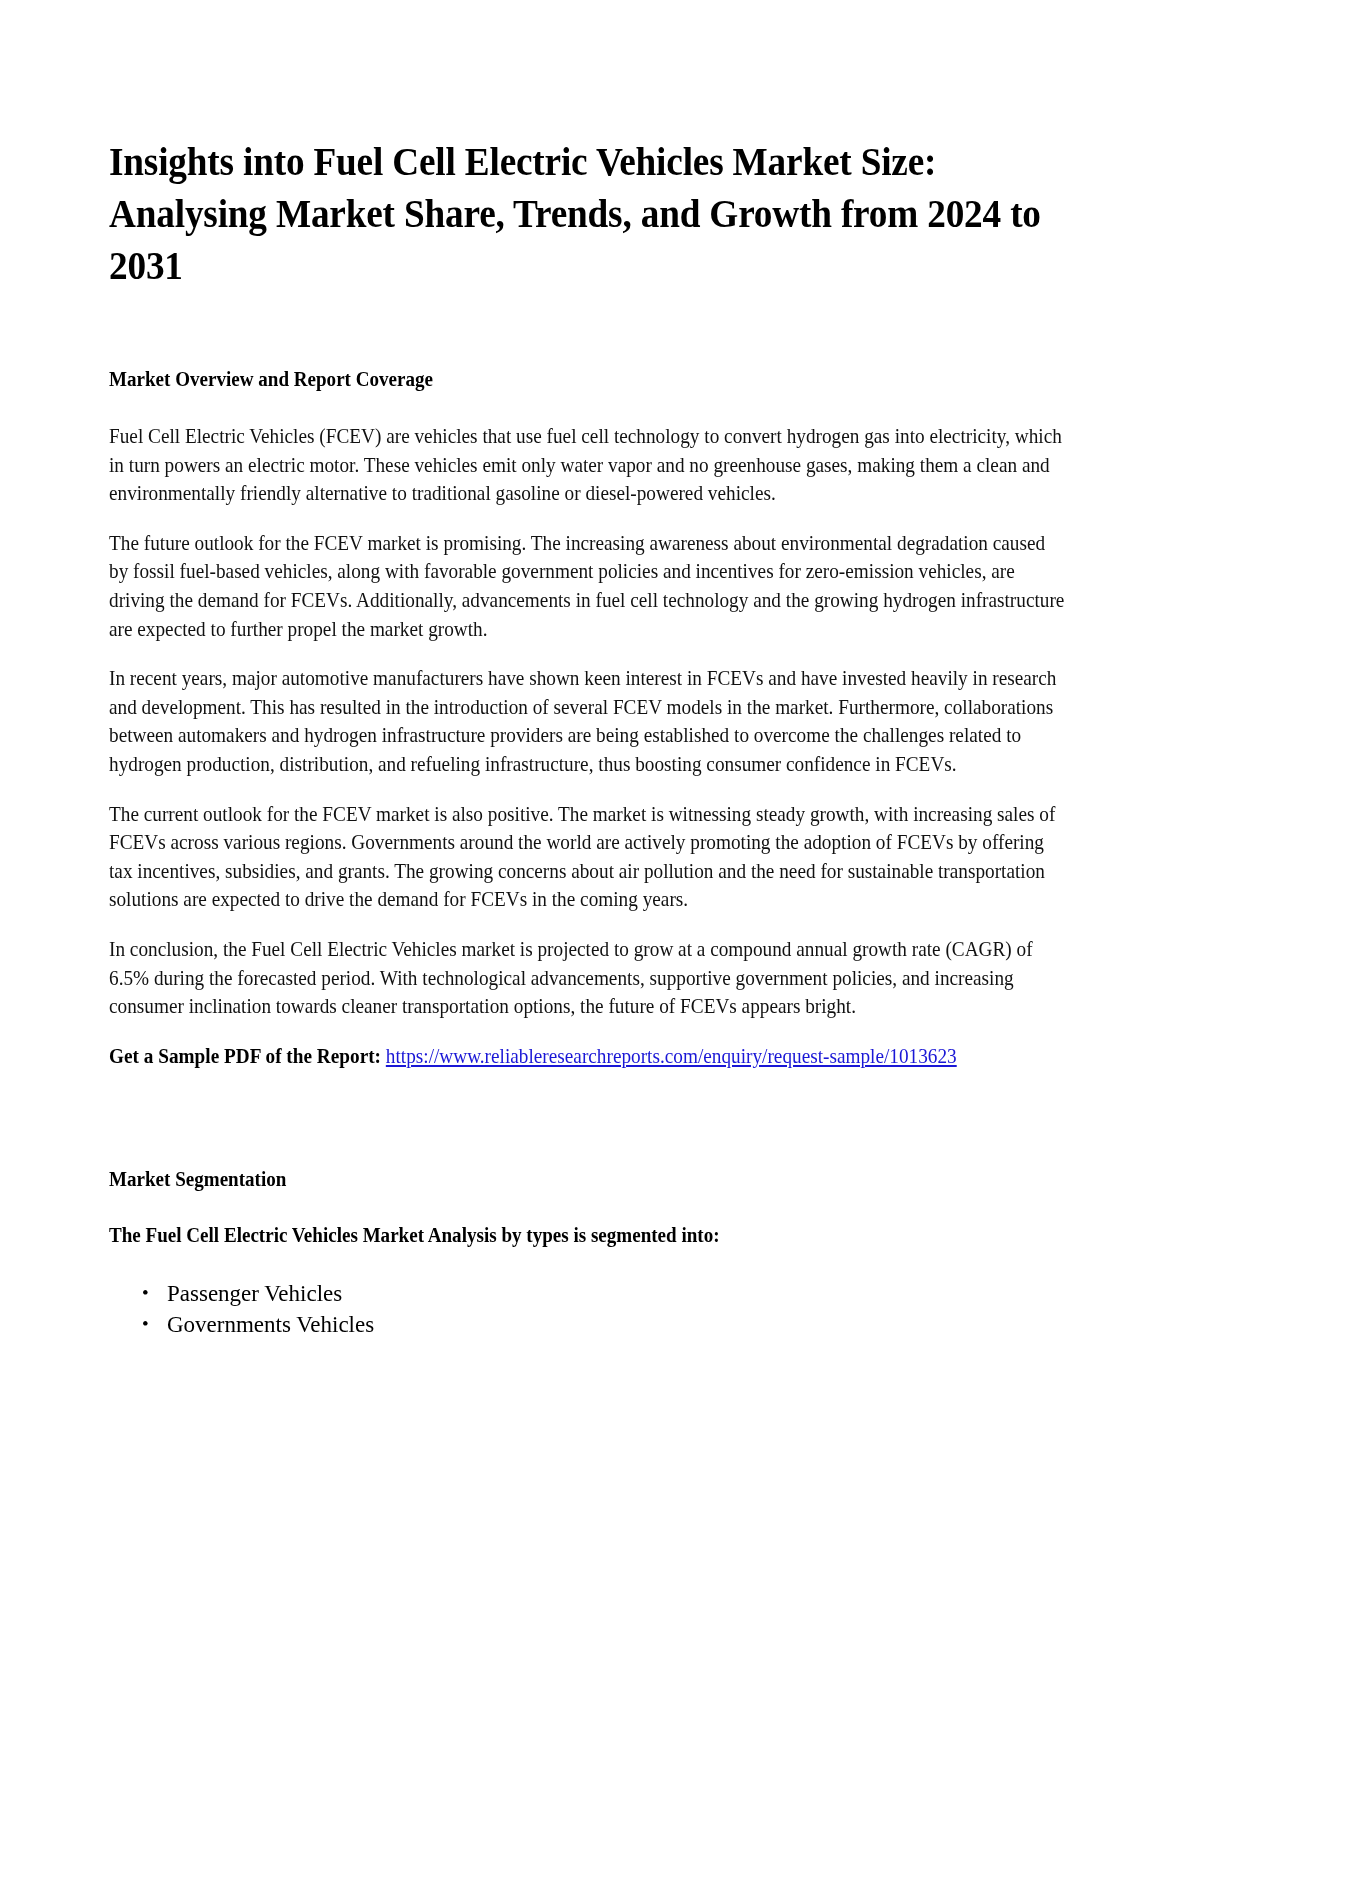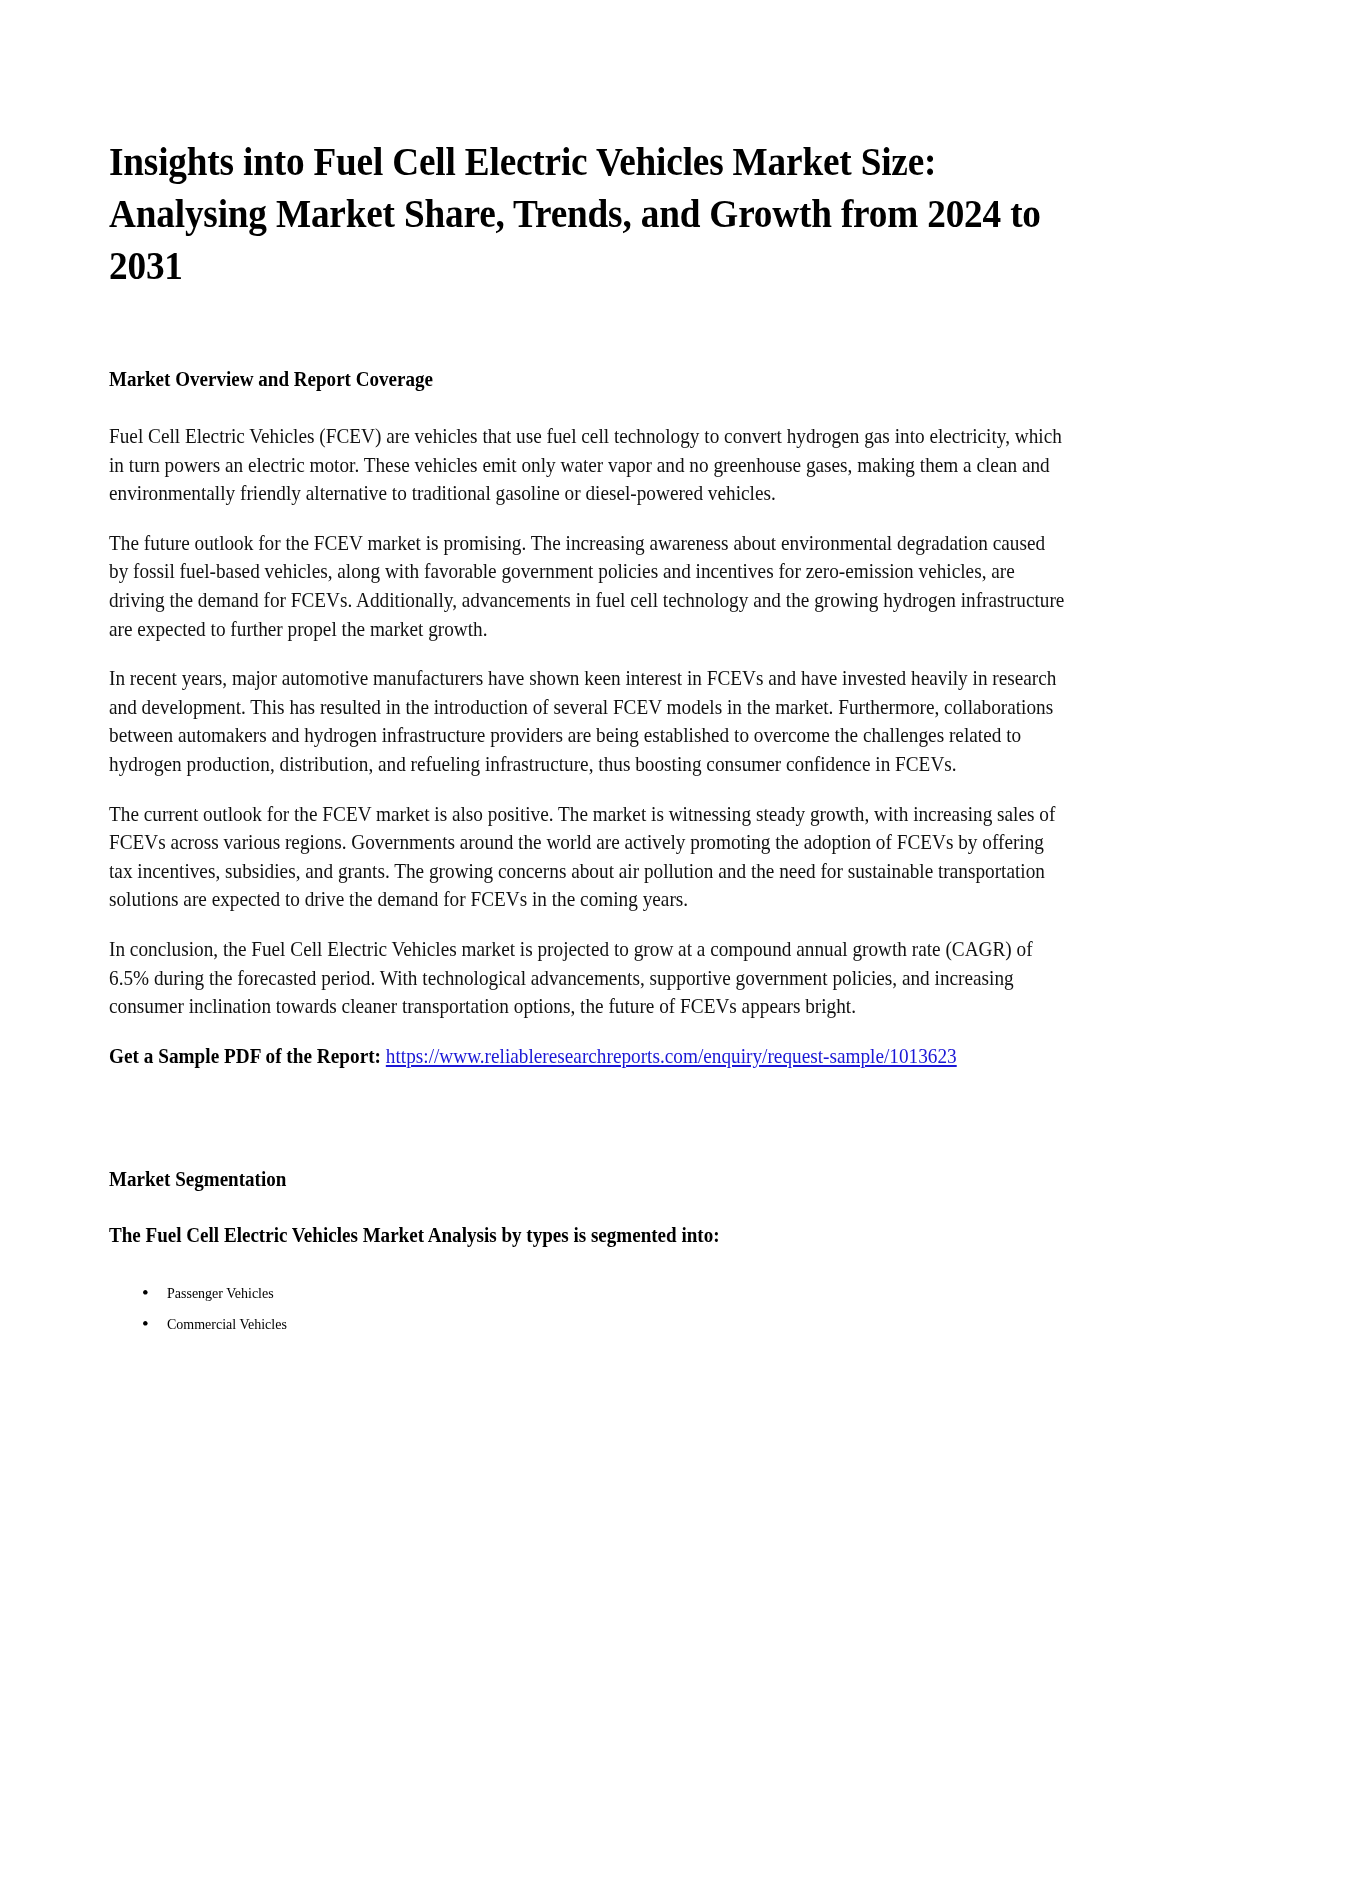--- a/index.html
+++ b/index.html
@@ -88,21 +88,21 @@
     color: #1a17d6;
     text-decoration: underline;
     word-break: break-all;
   }
   
   .seg-list {
     margin: 0;
     padding: 0 0 0 58px;
     list-style: none;
     font-family: "Liberation Serif", "DejaVu Serif", serif;
-    font-size: 14px;
+    font-size: 23px;
     line-height: 31px;
   }
   .seg-list li {
     position: relative;
     padding-left: 0;
   }
   .seg-list li::before {
     content: "\2022";
     position: absolute;
     left: -25px;
@@ -154,17 +154,17 @@
     <h2 class="section-heading">Market Segmentation</h2>
 
     <div class="spacer-md"></div>
 
     <h3 class="section-heading">The Fuel Cell Electric Vehicles Market Analysis by types is segmented into:</h3>
 
     <div class="spacer-md"></div>
 
     <ul class="seg-list">
       <li>Passenger Vehicles</li>
-      <li>Commercial Vehicles</li>
+      <li>Governments Vehicles</li>
     </ul>
 
   </div>
 </div>
 
 </body></html>

